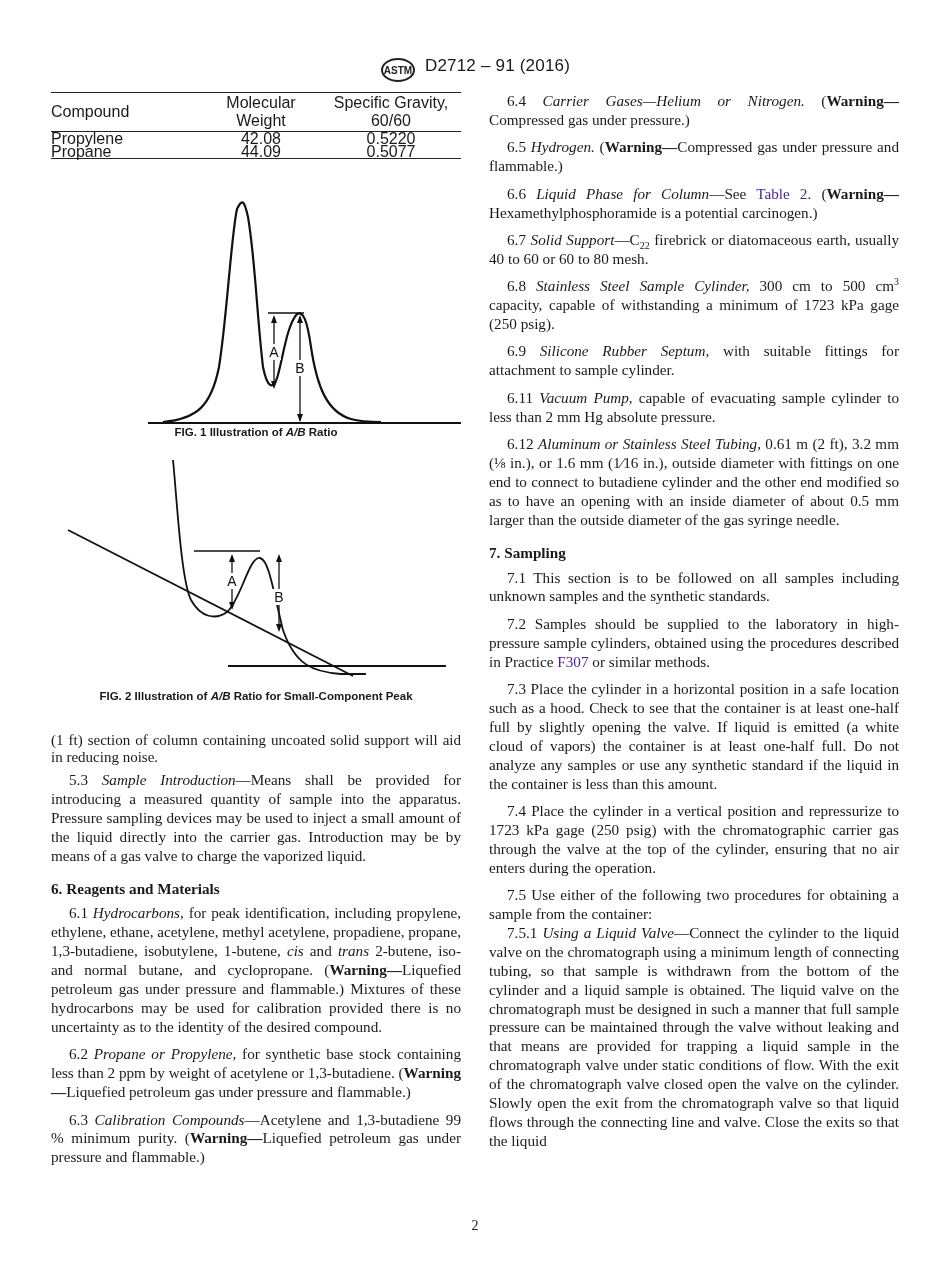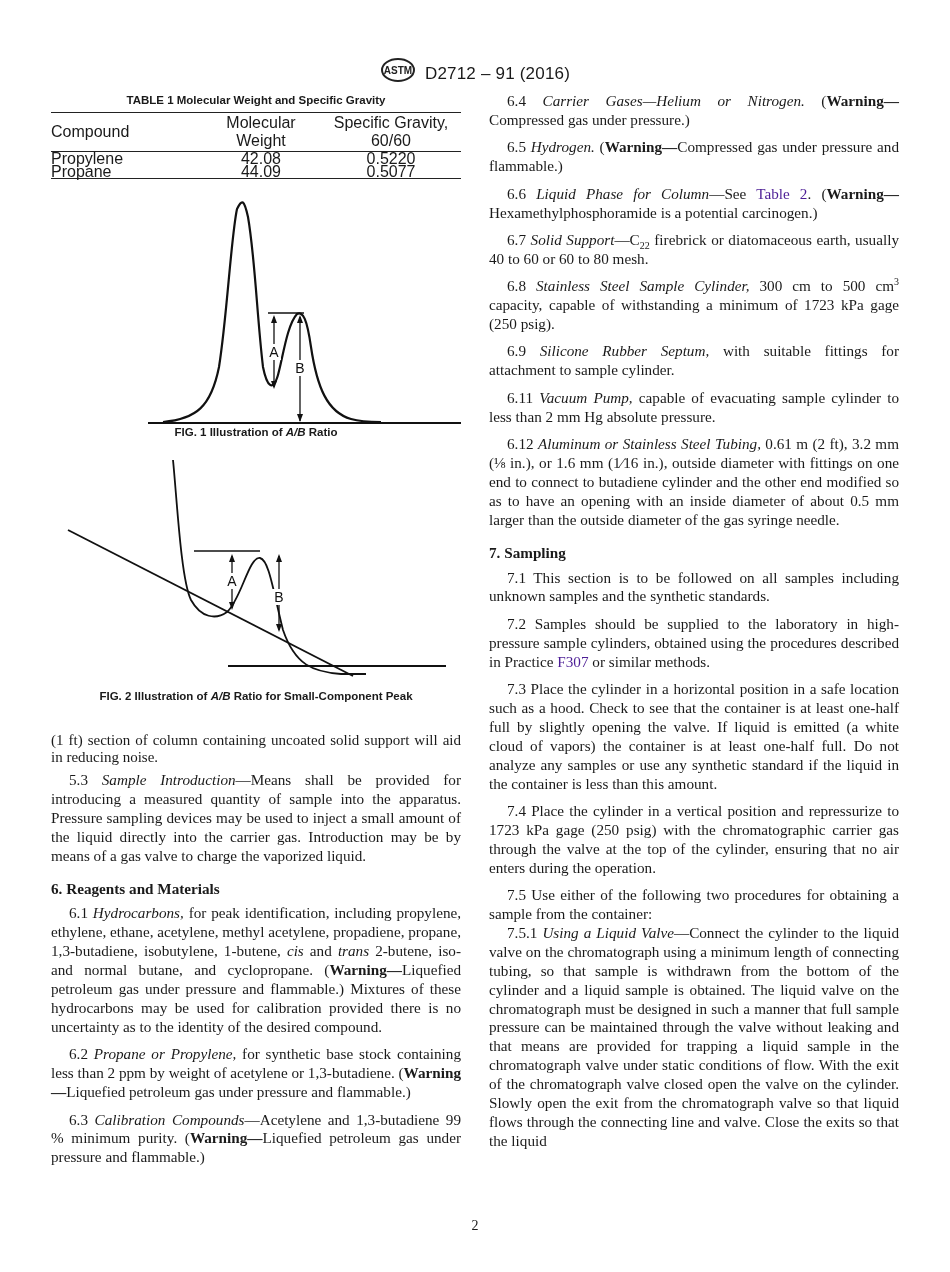--- a/index.html
+++ b/index.html
@@ -1,18 +1,18 @@
 <!DOCTYPE html>
 <html><head>
 <meta charset="utf-8">
 <style>
   html, body { margin:0; padding:0; background:#ffffff; }
   body { width:950px; height:1272px; position:relative; overflow:hidden; color:#1a1a1a; }
 
-  .header { position:absolute; top:56px; left:0; width:950px; display:flex; justify-content:center; align-items:flex-end; gap:9px; }
+  .header { position:absolute; top:56px; left:0; width:950px; display:flex; justify-content:center; align-items:flex-start; gap:9px; }
   .logo { width:36px; height:28px; }
   .header-title { font-family:"Liberation Sans", sans-serif; font-weight:normal; font-size:17px; letter-spacing:0.2px; }
 
   .col { position:absolute; top:92px; }
   .col-left { left:51px; width:410px; }
   .col-right { left:489px; width:410px; }
 
   .table-title { font-family:"Liberation Sans", sans-serif; font-weight:bold; font-size:11.5px; text-align:center; margin:2px 0 6px 0; }
   table.t1 { width:410px; border-collapse:collapse; font-family:"Liberation Sans", sans-serif; font-size:16px; }
   table.t1 thead tr th { font-weight:normal; border-top:1.5px solid #222; border-bottom:1px solid #222; padding:1px 0; }
@@ -43,21 +43,20 @@
 
 <div class="header">
   <svg class="logo" viewBox="0 0 36 28">
     <ellipse cx="18" cy="14" rx="16" ry="11" fill="none" stroke="#222" stroke-width="2"></ellipse>
     <text x="18" y="18" font-family="Liberation Sans, sans-serif" font-size="10" font-weight="bold" text-anchor="middle" fill="#222">ASTM</text>
   </svg>
   <span class="header-title">D2712 – 91 (2016)</span>
 </div>
 
 <div class="col col-left">
-  <div class="table-title">TABLE 1 Molecular Weight and Specific Gravity</div>
   <table class="t1">
     <thead>
       <tr>
         <th class="c1">Compound</th>
         <th class="c2">Molecular Weight</th>
         <th class="c3">Specific Gravity, 60/60</th>
       </tr>
     </thead>
     <tbody>
       <tr>

